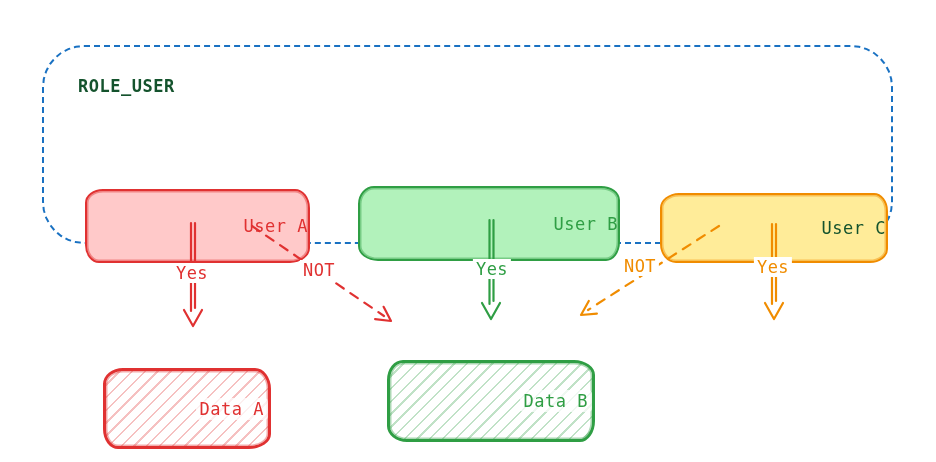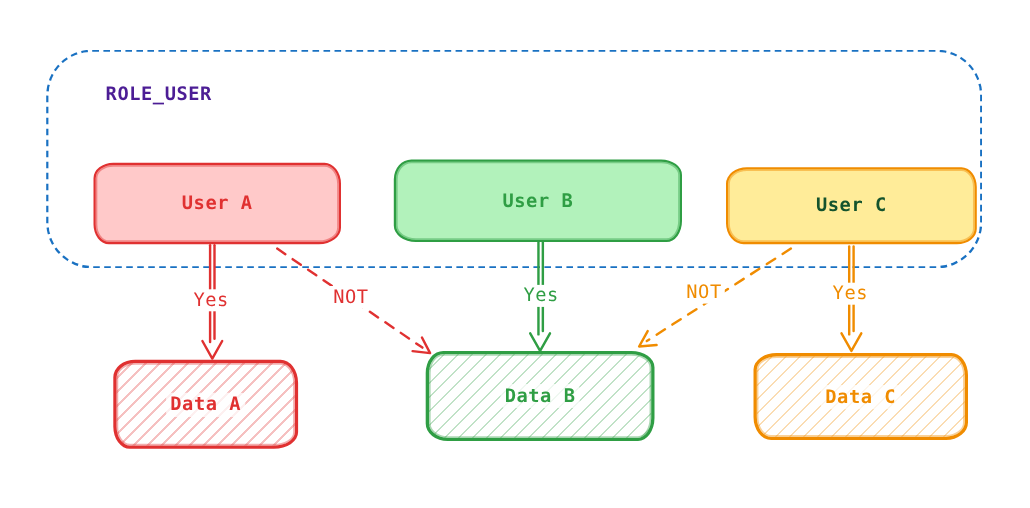--- a/index.html
+++ b/index.html
@@ -19,38 +19,39 @@
   .group-frame {
     position: absolute;
     left: 42px; top: 45px;
     width: 847px; height: 195px;
     border: 2.5px dashed #1971c2;
     border-radius: 42px;
     z-index: 1;
   }
   .group-label {
     position: absolute;
-    left: 96px; top: 76px;
-    color: #4c1d95;
+    left: 78px; top: 76px;
+    color: #14532d;
     font-size: 17px;
     font-weight: bold;
     letter-spacing: 0.5px;
     z-index: 2;
   }
   
   .node {
     position: absolute;
     display: flex;
     align-items: center;
-    justify-content: center;
+    justify-content: flex-end;
     font-size: 17px;
-    font-weight: bold;
+    font-weight: normal;
     letter-spacing: 0.5px;
     z-index: 2;
     box-sizing: border-box;
+    margin-top: 41px;
   }
   .node-user-a {
     left: 85px; top: 148px; width: 225px; height: 74px;
     border: 2.5px solid #e03131;
     border-radius: 18px 15px 20px 14px / 14px 19px 15px 18px;
     background: #ffc9c9;
     color: #e03131;
     box-shadow: inset 0 0 0 1.5px rgba(224,49,49,0.45);
   }
   .node-user-b {
@@ -152,23 +153,20 @@
   <div class="node node-user-c">
     <span class="label">User C</span>
   </div>
 
   <div class="node node-data-a">
     <span class="label">Data A</span>
   </div>
   <div class="node node-data-b">
     <span class="label">Data B</span>
   </div>
-  <div class="node node-data-c">
-    <span class="label">Data C</span>
-  </div>
 
   <svg class="edges-svg" viewBox="0 0 936 462" fill="none" stroke-linecap="round" stroke-linejoin="round">
 
     <g stroke="#e03131" stroke-width="2.2">
       <line x1="191" y1="223" x2="191" y2="311"></line>
       <line x1="195" y1="223" x2="195" y2="308"></line>
       <path d="M184 310 L193 326 L202 310"></path>
     </g>
 
     <g stroke="#e03131" stroke-width="2.2">

